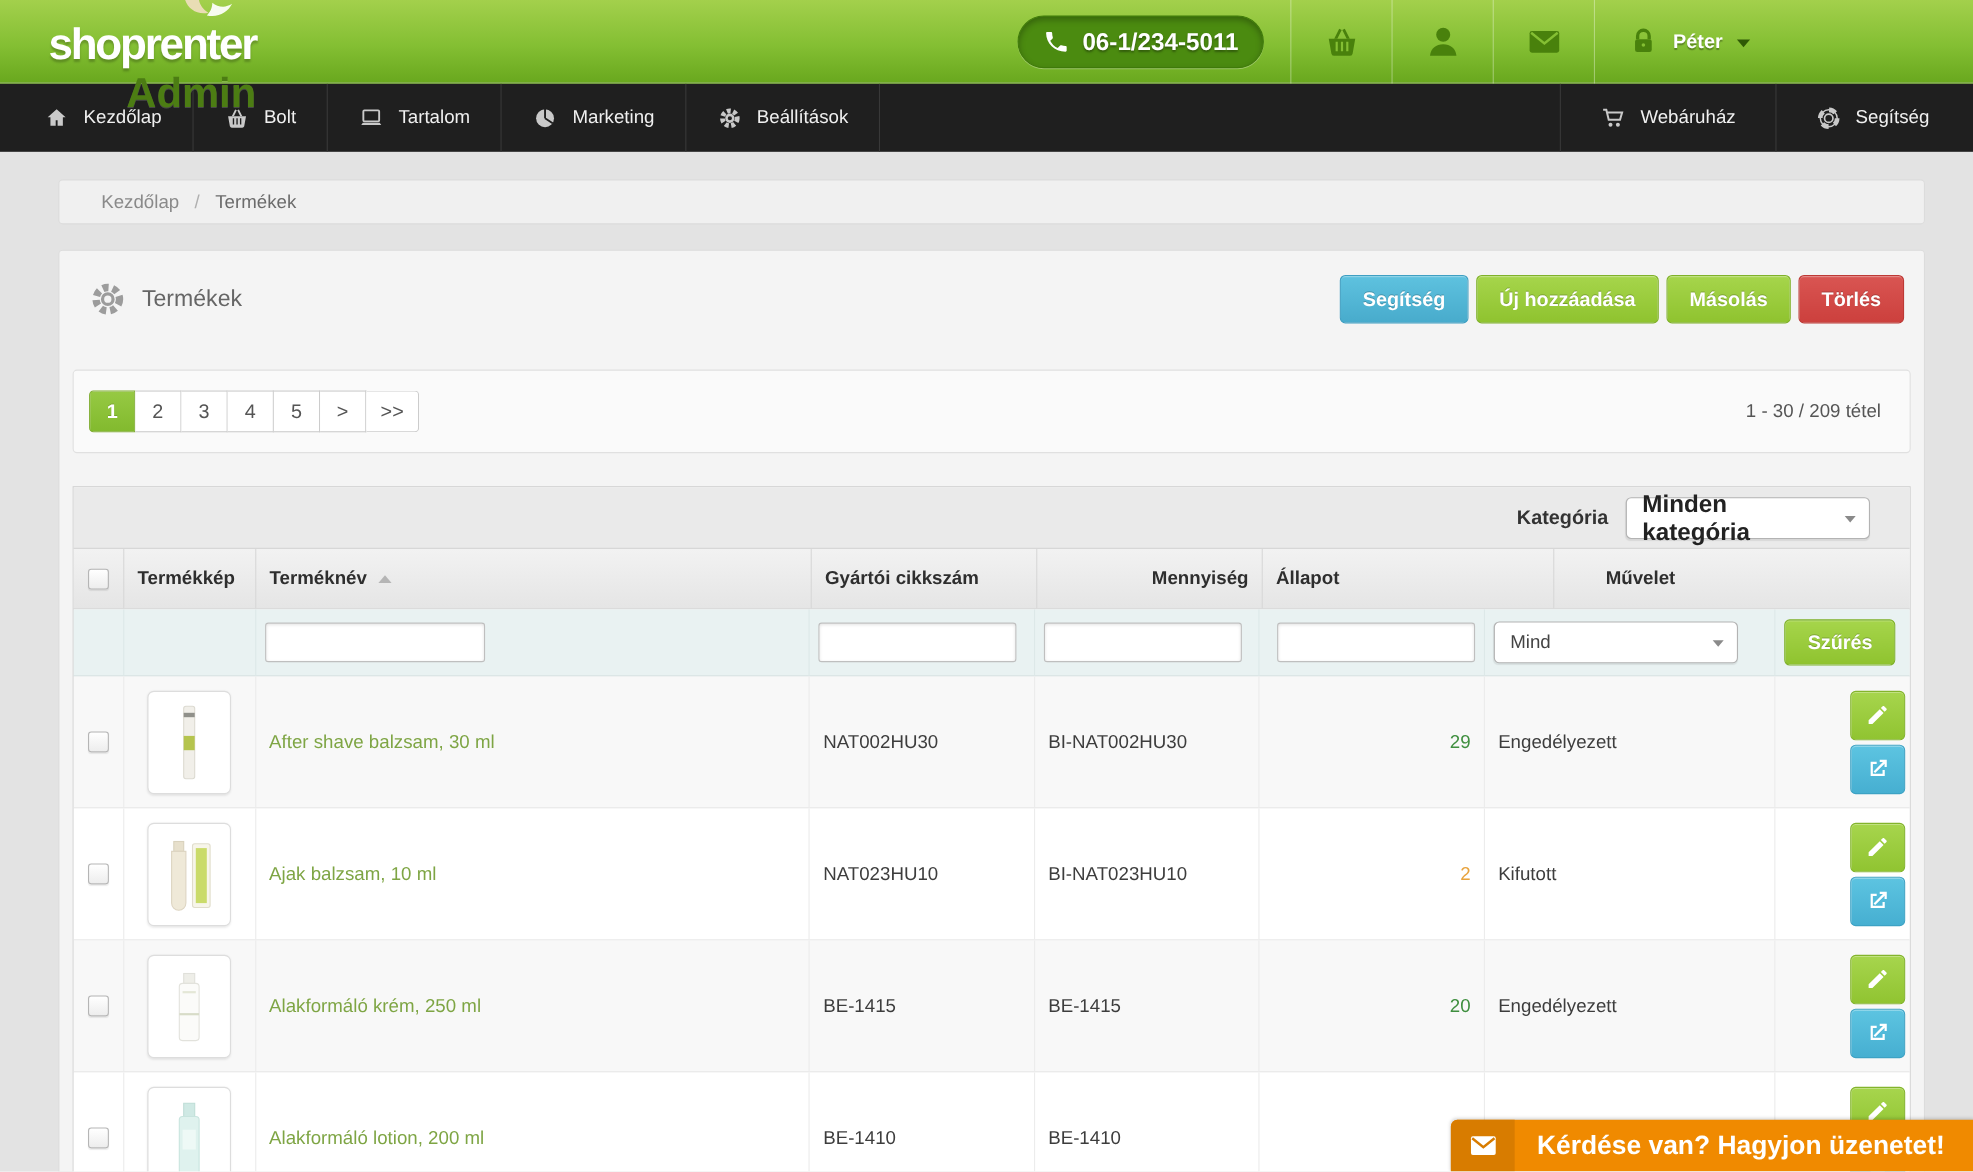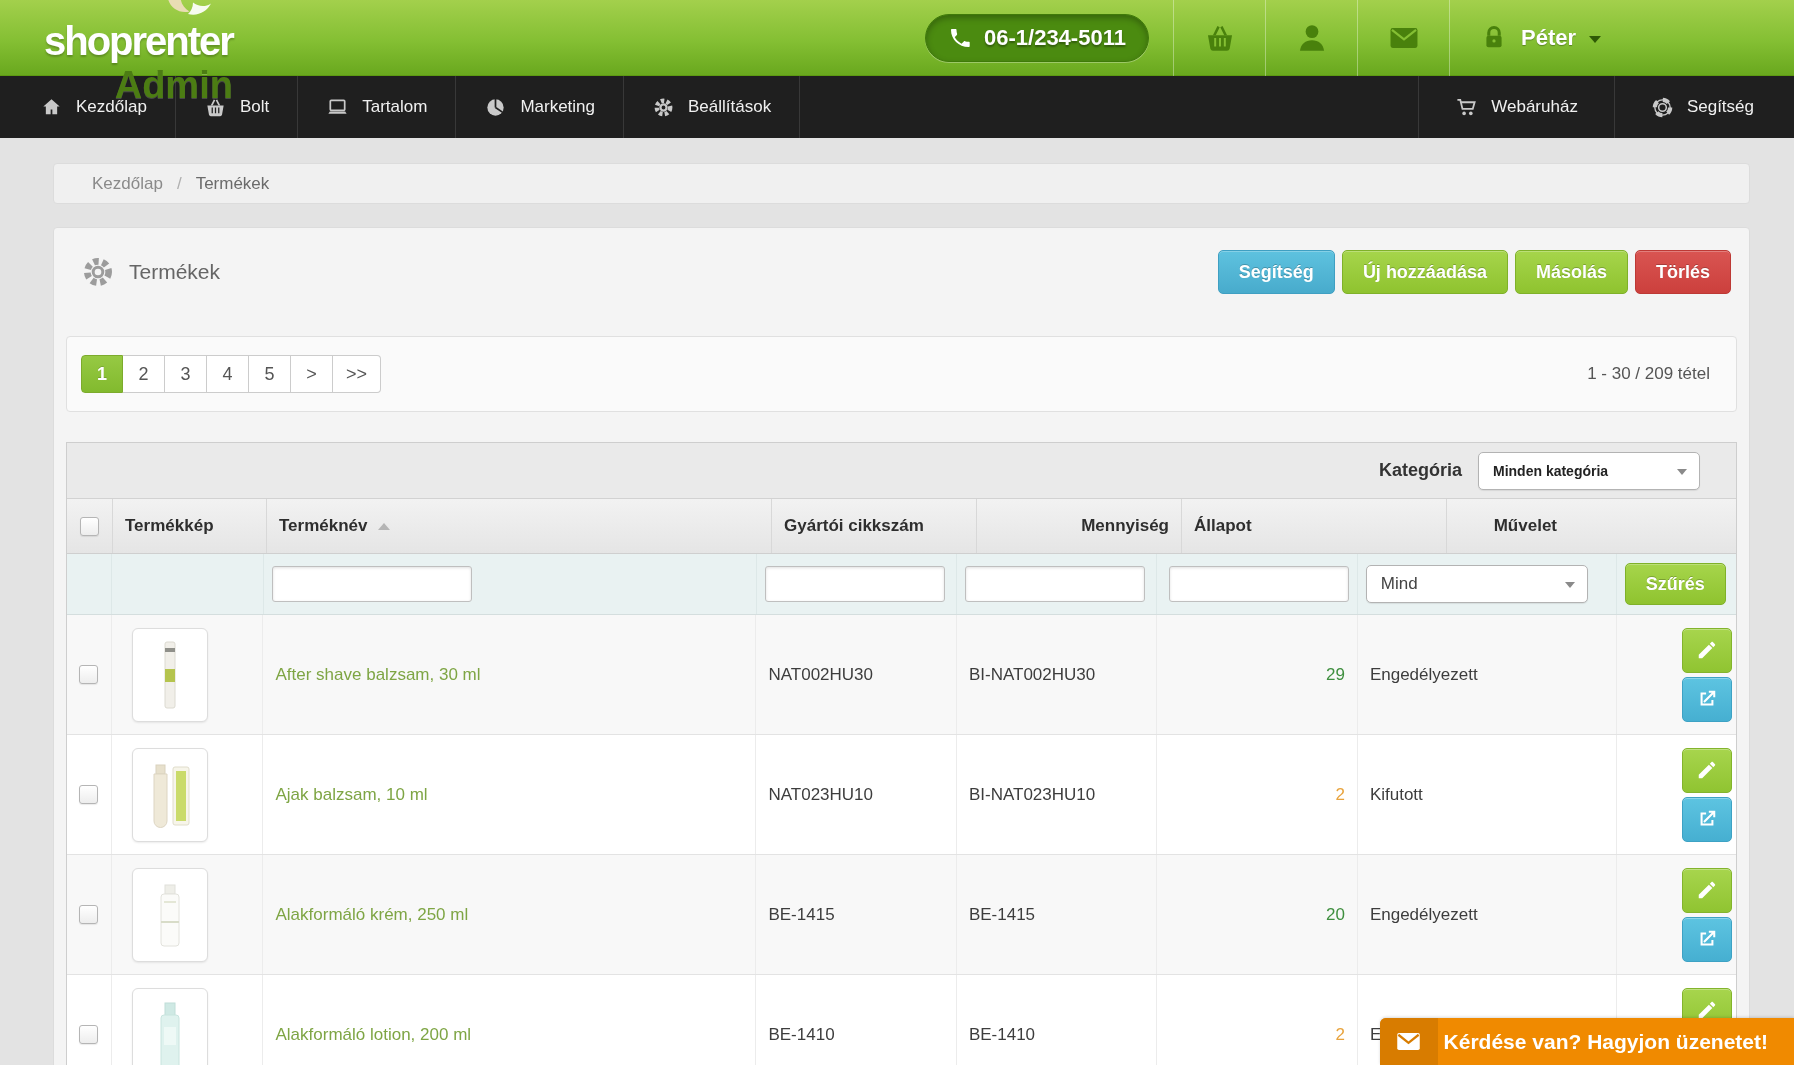--- a/index.html
+++ b/index.html
@@ -24,21 +24,21 @@
     display:flex; align-items:center; gap:12px; color:#fff; font-size:22px; font-weight:bold;
     text-shadow:0 2px 2px rgba(0,0,0,.35); cursor:pointer; }
   .phone-pill svg { width:24px; height:24px; }
   .header-tools { position:absolute; left:1173px; top:0; height:76px; display:flex; align-items:stretch; }
   .hicon { width:92px; display:flex; align-items:center; justify-content:center;
     border-left:1px solid rgba(255,255,255,.35); color:#49810c; cursor:pointer; }
   .hicon svg { width:34px; height:34px; }
   .user-menu { border-left:1px solid rgba(255,255,255,.35); display:flex; align-items:center;
     gap:13px; padding:0 28px 0 30px; cursor:pointer; color:#49810c; }
   .user-menu svg { width:28px; height:28px; }
-  .user-name { color:#fff; font-size:22px; font-weight:bold; text-shadow:0 1px 1px rgba(0,0,0,.3); }
+  .user-name { color:#fff; font-size:18px; font-weight:bold; text-shadow:0 1px 1px rgba(0,0,0,.3); }
   .caret-down { width:0; height:0; border-left:6px solid transparent; border-right:6px solid transparent;
     border-top:7px solid #2f5a06; margin-top:3px; }
 
   
   .nav { height:62px; background:#1f1f1f; display:flex; align-items:stretch; font-size:17px; }
   .nav-item { display:flex; align-items:center; gap:13px; padding:0 28px; color:#f0f0f0;
     border-right:1px solid #383838; cursor:pointer; white-space:nowrap; }
   .nav-item:first-child { padding-left:40px; }
   .nav-item svg { width:23px; height:23px; color:#c9c9c9; }
   .nav-spacer { flex:1; }
@@ -79,27 +79,27 @@
   .page-btn.active { background:linear-gradient(#96c943,#82ba2e); border-color:#7cab2c;
     color:#fff; font-weight:bold; text-shadow:0 -1px 0 rgba(0,0,0,.15); }
   .page-summary { margin-left:auto; font-size:17px; color:#555; padding-right:12px; }
 
   
   .table-wrap { margin-top:30px; border:1px solid #cecece; background:#fff; }
   .cat-bar { height:56px; background:#eaeaea; border-bottom:1px solid #d2d2d2;
     display:flex; align-items:center; justify-content:flex-end; padding-right:36px; gap:16px; }
   .cat-label { font-weight:bold; font-size:18px; color:#333; }
   .select { position:relative; height:38px; background:#fff; border:1px solid #b3b3b3; border-radius:5px;
-    display:flex; align-items:center; padding:0 32px 0 14px; font-size:14px; color:#222;
+    display:flex; align-items:center; padding:0 32px 0 14px; font-size:22px; color:#222;
     box-shadow:0 1px 1px rgba(0,0,0,.08); cursor:pointer; }
   .select.sel-bold { font-weight:bold; }
   .sel-caret { position:absolute; right:12px; top:16px; width:0; height:0;
     border-left:5px solid transparent; border-right:5px solid transparent; border-top:6px solid #8a8a8a; }
 
-  .c1{width:45px;} .c2{width:120px;} .c3{width:505px;margin-left:34px;} .c4{width:205px;}
+  .c1{width:45px;} .c2{width:120px;} .c3{width:505px;} .c4{width:205px;}
   .c5{width:205px;} .c6{width:205px;} .c7{width:265px;} .c8{width:123px;}
 
   .thead { display:flex; height:55px; background:linear-gradient(#f2f2f2,#e5e5e5);
     border-bottom:1px solid #cfcfcf; font-weight:bold; font-size:17px; color:#2e2e2e; }
   .thead > div { display:flex; align-items:center; padding:0 12px; border-left:1px solid #d8d8d8; }
   .thead > div:first-child { border-left:none; justify-content:center; padding:0; }
   .thead .c6, .thead .c8 { justify-content:flex-end; }
   .sort-asc { width:0; height:0; border-left:6px solid transparent; border-right:6px solid transparent;
     border-bottom:7px solid #b5b5b5; margin-left:10px; }
 
@@ -140,22 +140,22 @@
   .cb { width:19px; height:19px; border:1px solid #b5b5b5; border-radius:3px;
     background:linear-gradient(#fff,#ededed); box-shadow:0 1px 1px rgba(0,0,0,.08); cursor:pointer; }
 
   
   .chat-banner { position:absolute; right:0; bottom:0; height:47px; background:#f08a00;
     border-radius:6px 0 0 0; display:flex; align-items:stretch; cursor:pointer;
     box-shadow:0 -1px 3px rgba(0,0,0,.15); }
   .chat-icon-box { width:58px; background:#d87c00; border-radius:6px 0 0 0;
     display:flex; align-items:center; justify-content:center; }
   .chat-icon-box svg { width:27px; height:27px; }
-  .chat-text { display:flex; align-items:center; padding:0 26px 0 6px; color:#fff;
-    font-weight:bold; font-size:21px; white-space:nowrap; }
+  .chat-text { display:flex; align-items:center; padding:0 26px 0 20px; color:#fff;
+    font-weight:bold; font-size:24px; white-space:nowrap; }
 </style>
 </head>
 <body>
 
 <div class="viewport">
 
   <header class="app-header">
     <div class="logo">
       <svg class="logo-bird" viewBox="0 0 58 50">
         <path d="M26 5C13 5 3.5 15 4.5 27c1 11 11 18 22 15.5-7-4-10.5-11.5-8.5-19.5 2-9 8-13 8-18z" fill="#e9ddb4"></path>

